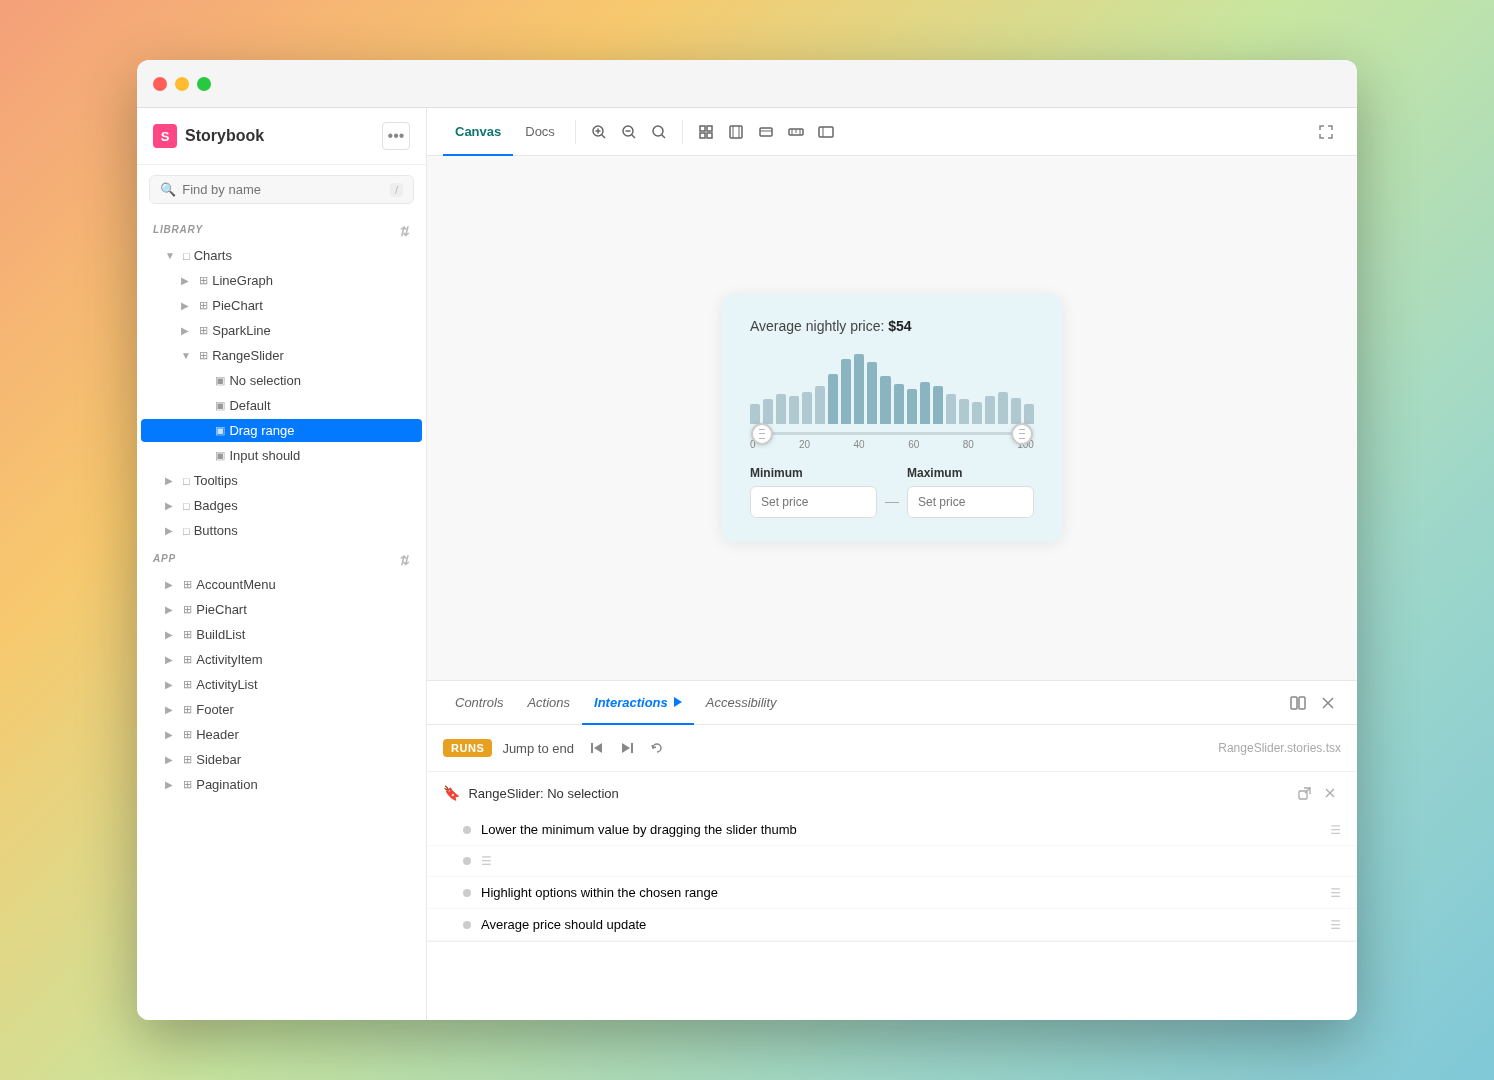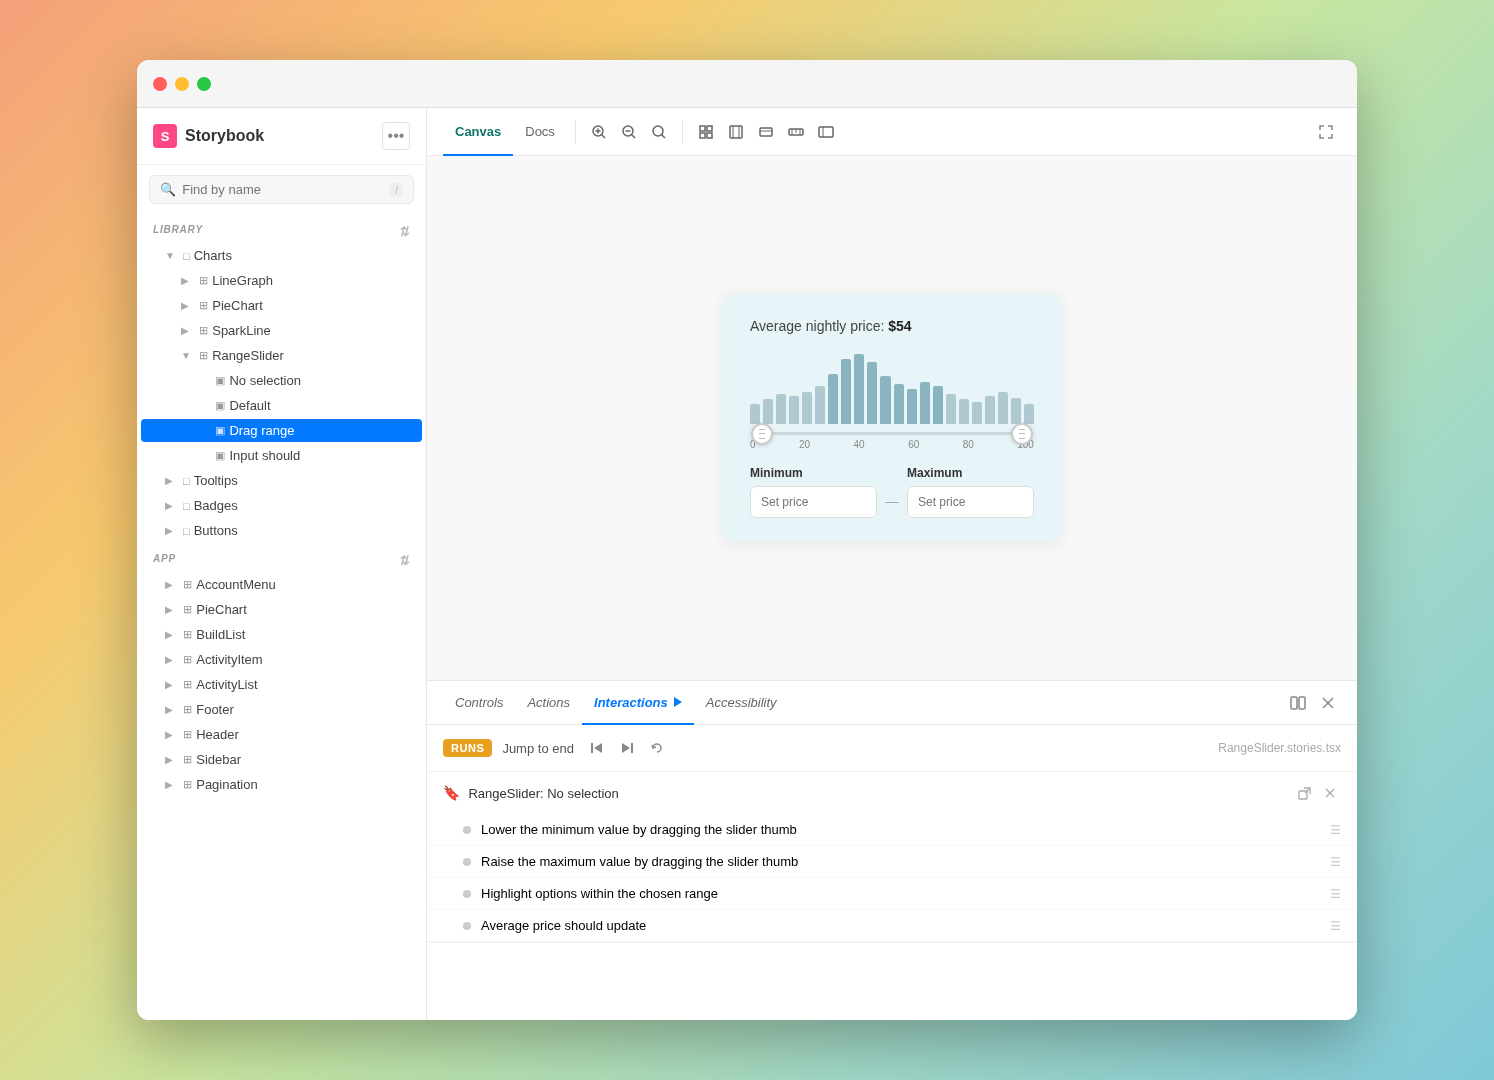--- a/index.html
+++ b/index.html
@@ -938,21 +938,20 @@
             </div>
 
             <div class="test-step">
               <div class="step-dot"></div>
               <span class="step-text">Lower the minimum value by dragging the slider thumb</span>
               <span class="step-icon">☰</span>
             </div>
 
             <div class="test-step">
               <div class="step-dot"></div>
-              <span class="step-text">Raise the maximum value by dragging the slider thumb</span>
               <span class="step-icon">☰</span>
             </div>
 
             <div class="test-step">
               <div class="step-dot"></div>
               <span class="step-text">Highlight options within the chosen range</span>
               <span class="step-icon">☰</span>
             </div>
 
             <div class="test-step">

